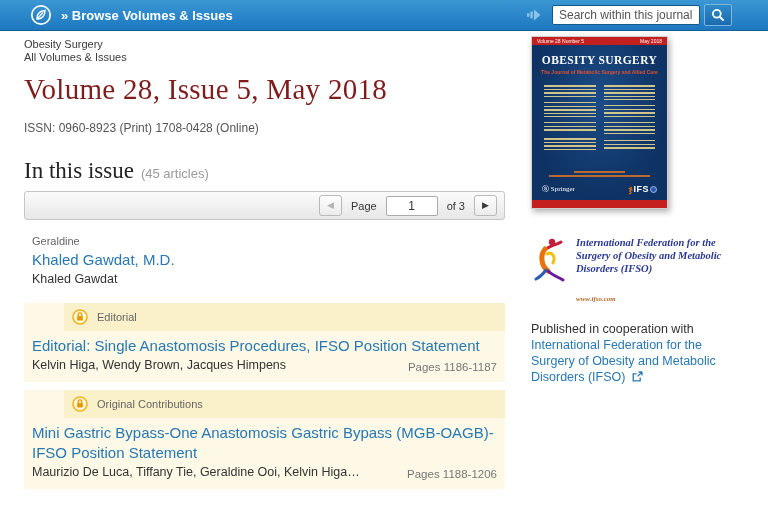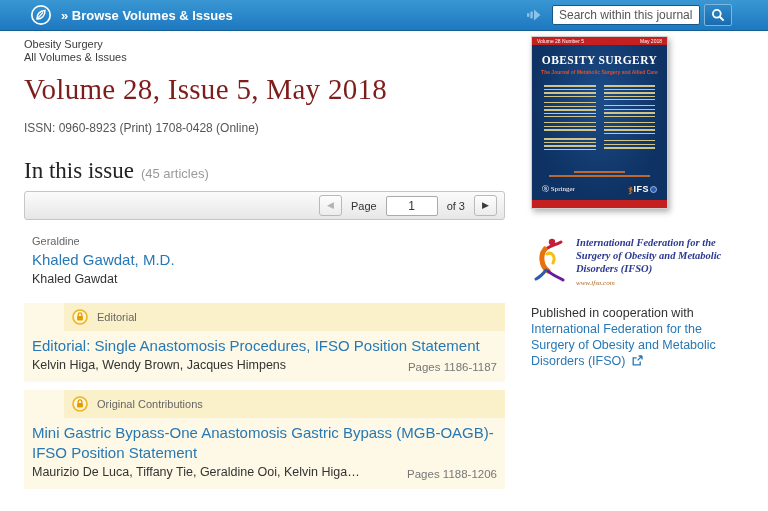--- a/index.html
+++ b/index.html
@@ -115,21 +115,21 @@
   .ifso-mini .fig { color:#e8720c; font-size:9px; font-weight:bold; margin-right:1px; }
   .ifso-mini .letters { color:#fff; font-weight:bold; font-size:9px; letter-spacing:.5px; }
   .ifso-mini .globe { width:7px; height:7px; border-radius:50%; background:#2b5cb0; border:1px solid #9db9e0; margin-left:1px; }
 
   .ifso-block { display:flex; margin-top:27px; }
   .ifso-logo { width:36px; height:46px; flex:none; margin-right:9px; cursor:pointer; }
   .ifso-text {
     font-family:"Liberation Serif", serif; font-style:italic; font-weight:bold;
     font-size:10.5px; line-height:13px; color:#2b3990;
   }
-  .ifso-url { font-size:7px; color:#b06a28; font-weight:normal; margin-top:2px; }
+  .ifso-url { font-size:7px; color:#b06a28; font-weight:bold; margin-top:18px; }
 
   .coop { margin-top:15px; font-size:12.5px; line-height:16px; }
   .coop-prefix { color:#333; }
   .coop-link { color:#2878b4; cursor:pointer; }
   .ext-icon { display:inline-block; vertical-align:-1px; margin-left:3px; }
 </style>
 </head>
 <body>
 
 <div class="topbar">

